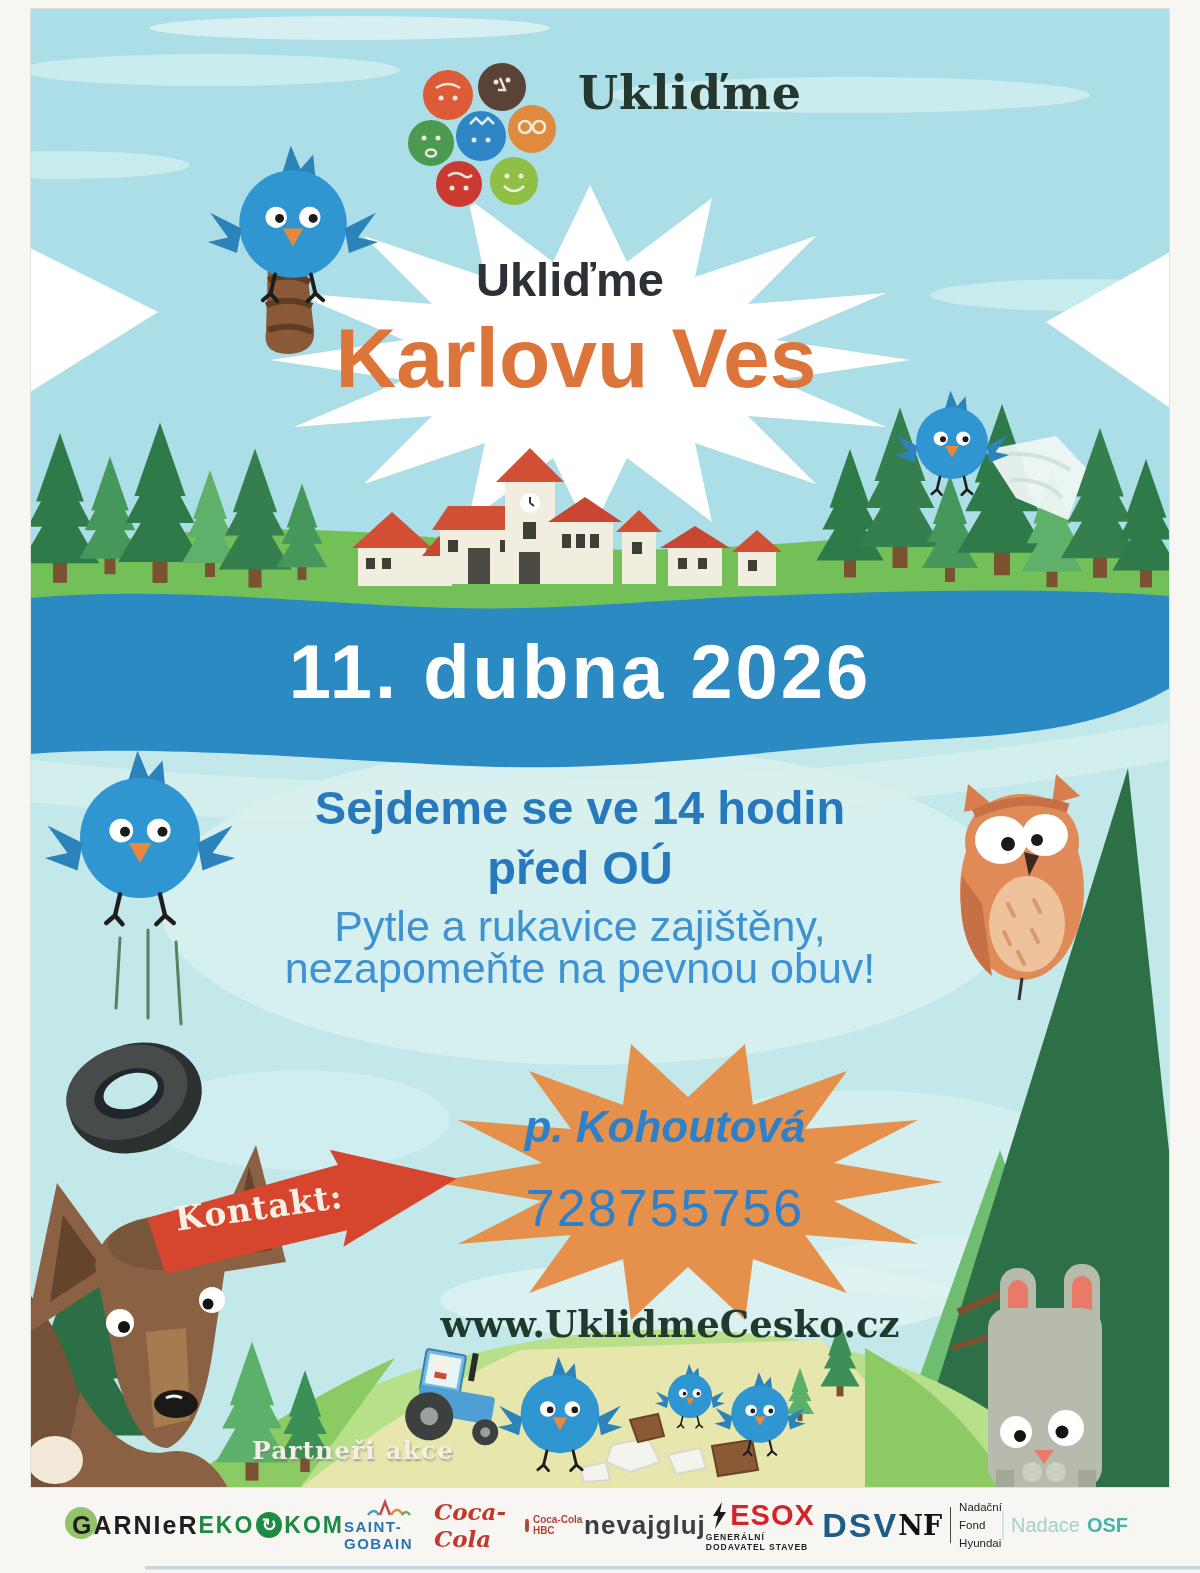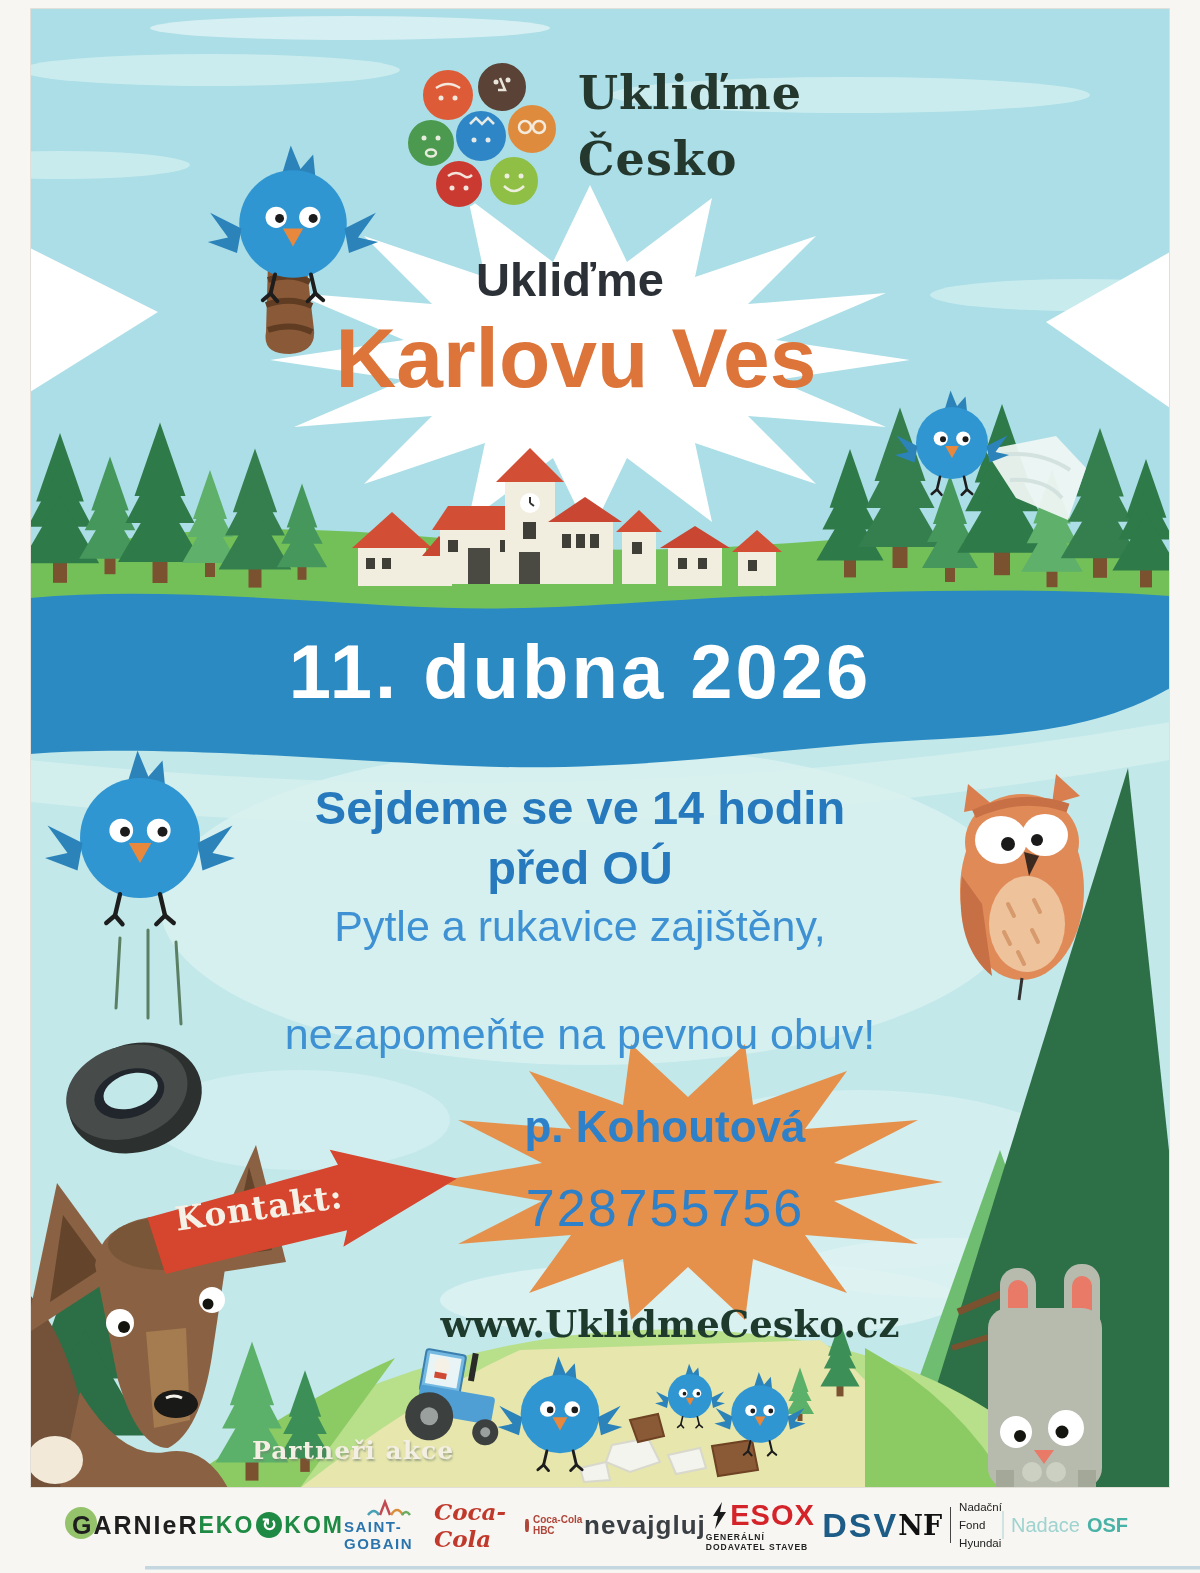--- a/index.html
+++ b/index.html
@@ -7,21 +7,21 @@
   .page{position:absolute;inset:0;padding-left:18px;}
   svg.bg{position:absolute;left:0;top:0;width:1200px;height:1573px;}
   .ov{position:absolute;white-space:nowrap;}
   .ctr{text-align:center;}
   .brand-line{position:absolute;left:578px;font-family:"DejaVu Serif",serif;font-weight:700;font-size:46px;color:#24382e;letter-spacing:1px;}
   .headline-prefix{left:30px;top:252px;width:1080px;font-size:47px;font-weight:700;color:#2b3137;}
   .headline-title{left:30px;top:310px;width:1092px;font-size:84px;font-weight:700;color:#dd7439;}
   .date-text{left:30px;top:628px;width:1100px;font-size:76px;font-weight:700;color:#ffffff;letter-spacing:3px;}
   .meet{left:30px;width:1100px;font-size:47px;font-weight:700;color:#2779bd;}
   .info{left:30px;width:1100px;font-size:43px;font-weight:400;color:#3e92d3;}
-  .c-name{left:390px;top:1102px;width:550px;font-size:44px;font-weight:700;color:#2e81c8;}
+  .c-name{left:390px;top:1102px;width:550px;font-size:44px;font-weight:700;color:#2e81c8;font-style:italic;}
   .c-phone{left:390px;top:1178px;width:550px;font-size:52px;font-weight:400;color:#2e81c8;letter-spacing:2px;}
   .website{left:100px;top:1302px;width:1140px;font-family:"DejaVu Serif",serif;font-weight:700;font-size:37px;color:#1d3a2c;}
   .partners-caption{left:252px;top:1436px;font-family:"DejaVu Serif",serif;font-weight:700;font-size:25px;color:#f3efe2;letter-spacing:1px;text-shadow:1px 2px 2px rgba(110,125,110,.6);}
   .arrow-wrap{position:absolute;left:148px;top:1152px;width:312px;height:118px;transform:rotate(-8deg);}
   .arrow-wrap svg{position:absolute;inset:0;}
   .arrow-label{position:absolute;left:22px;top:30px;width:180px;text-align:center;font-family:"DejaVu Serif",serif;font-weight:700;font-size:33px;color:#f6f1e6;letter-spacing:1px;}
   
   .footer{position:absolute;left:72px;top:1496px;width:1056px;height:58px;display:flex;justify-content:flex-end;align-items:center;}
   .logo{display:flex;align-items:center;}
   .garnier{position:relative;}
@@ -344,31 +344,30 @@
             <circle cx="521" cy="176" r="2.5"></circle>
       </g>
     </g>
   </g>
 
   <rect x="30.5" y="8.5" width="1139" height="1479" fill="none" stroke="#e2dfd8" stroke-width="1"></rect>
   <rect x="145" y="1566" width="1055" height="3.5" fill="#92b7cf" opacity=".5"></rect>
 </svg>
 
 <div class="brand-line" style="top:66px;">Ukliďme</div>
-<div class="brand-line" style="top:132px;">Česko</div>
 
 <div class="ov ctr headline-prefix">Ukliďme</div>
 <div class="ov ctr headline-title">Karlovu Ves</div>
 
 <div class="ov ctr date-text">11. dubna 2026</div>
 
 <div class="ov ctr meet" style="top:780px;">Sejdeme se ve 14 hodin</div>
 <div class="ov ctr meet" style="top:840px;">před OÚ</div>
 <div class="ov ctr info" style="top:902px;">Pytle a rukavice zajištěny,</div>
-<div class="ov ctr info" style="top:1010px;">nezapomeňte na pevnou obuv!</div>
+<div class="ov ctr info" style="top:944px;">nezapomeňte na pevnou obuv!</div>
 
 <div class="arrow-wrap">
   <svg viewBox="0 0 312 118">
     <polygon points="0,44 196,18 190,2 312,48 190,100 196,84 10,102" fill="#d6452e"></polygon>
   </svg>
   <span class="arrow-label">Kontakt:</span>
 </div>
 
 <div class="ov ctr c-name">p. Kohoutová</div>
 <div class="ov ctr c-phone">728755756</div>

